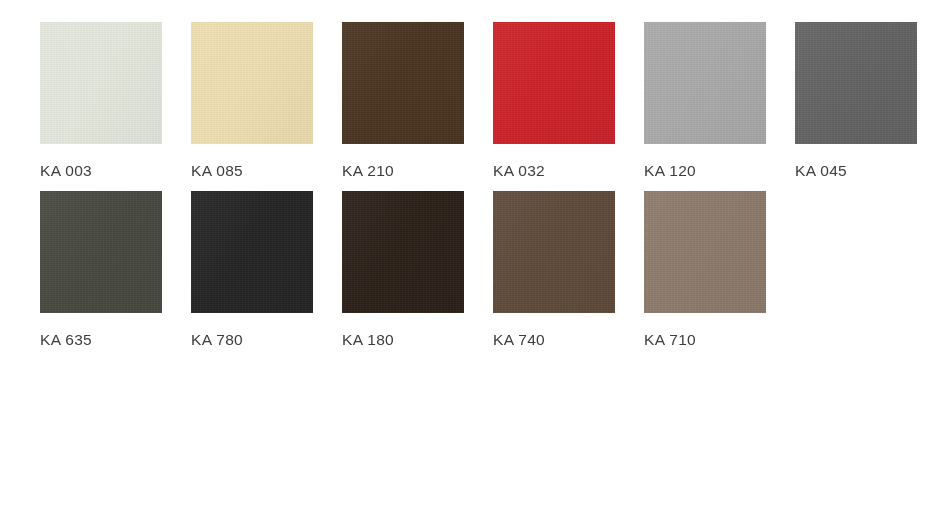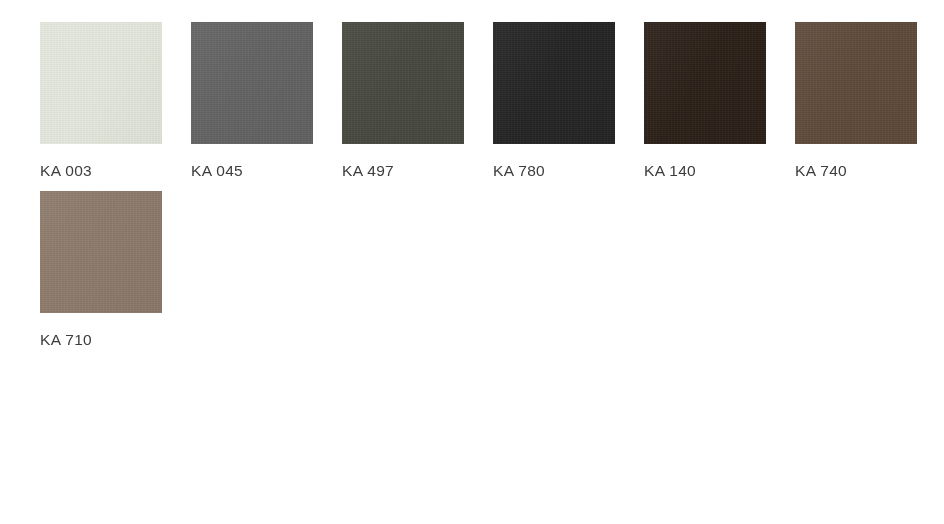--- a/index.html
+++ b/index.html
@@ -89,34 +89,50 @@
 </style>
 </head>
 <body style="background: rgb(255, 255, 255);">
 
 <div class="swatch-grid">
     <div class="swatch-cell">
       <div class="swatch-chip" style="background-color: rgb(228, 232, 221);"></div>
       <div class="swatch-label">KA 003</div>
     </div>
     <div class="swatch-cell">
+      <div class="swatch-chip" style="background-color: rgb(240, 223, 178);"></div>
+      <div class="swatch-label">KA 085</div>
+    </div>
+    <div class="swatch-cell">
+      <div class="swatch-chip" style="background-color: rgb(74, 52, 32);"></div>
+      <div class="swatch-label">KA 210</div>
+    </div>
+    <div class="swatch-cell">
+      <div class="swatch-chip" style="background-color: rgb(204, 34, 41);"></div>
+      <div class="swatch-label">KA 032</div>
+    </div>
+    <div class="swatch-cell">
+      <div class="swatch-chip" style="background-color: rgb(170, 170, 170);"></div>
+      <div class="swatch-label">KA 120</div>
+    </div>
+    <div class="swatch-cell">
       <div class="swatch-chip" style="background-color: rgb(99, 99, 99);"></div>
       <div class="swatch-label">KA 045</div>
     </div>
     <div class="swatch-cell">
       <div class="swatch-chip" style="background-color: rgb(71, 73, 64);"></div>
-      <div class="swatch-label">KA 497</div>
+      <div class="swatch-label">KA 635</div>
     </div>
     <div class="swatch-cell">
       <div class="swatch-chip" style="background-color: rgb(36, 36, 36);"></div>
       <div class="swatch-label">KA 780</div>
     </div>
     <div class="swatch-cell">
       <div class="swatch-chip" style="background-color: rgb(43, 32, 24);"></div>
-      <div class="swatch-label">KA 140</div>
+      <div class="swatch-label">KA 180</div>
     </div>
     <div class="swatch-cell">
       <div class="swatch-chip" style="background-color: rgb(94, 74, 58);"></div>
       <div class="swatch-label">KA 740</div>
     </div>
     <div class="swatch-cell">
       <div class="swatch-chip" style="background-color: rgb(141, 123, 108);"></div>
       <div class="swatch-label">KA 710</div>
     </div>
   </div>

